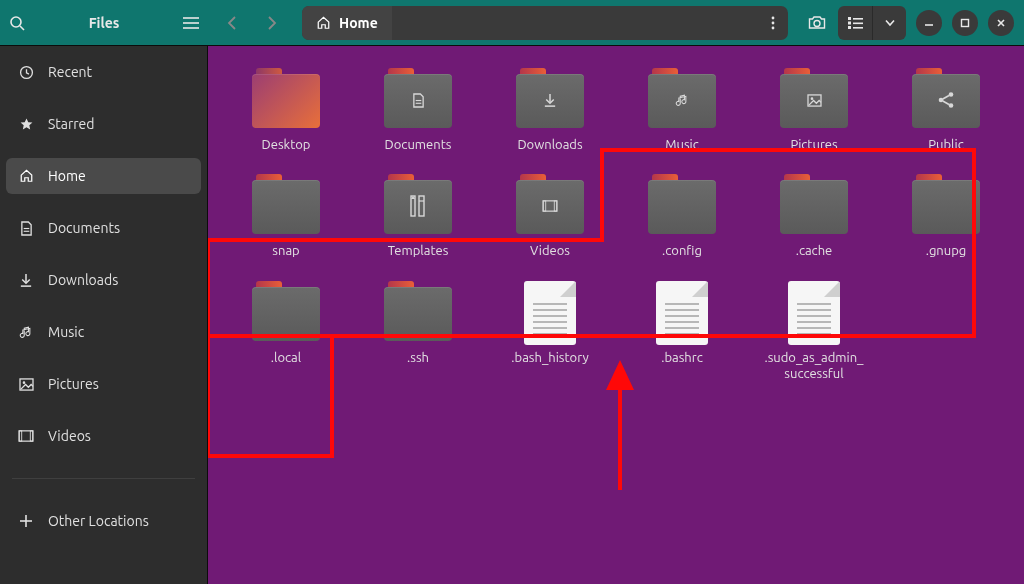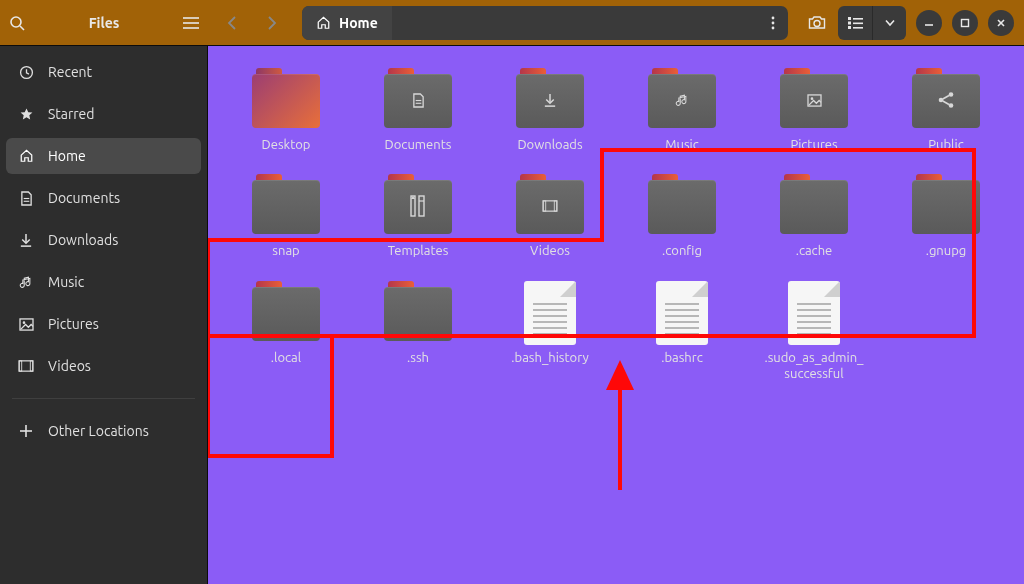--- a/index.html
+++ b/index.html
@@ -1,20 +1,20 @@
 <!DOCTYPE html>
 <html><head>
 <meta charset="utf-8">
 <style>
   *{box-sizing:border-box;margin:0;padding:0;font-family:Ubuntu,Cantarell,system-ui,sans-serif;-webkit-font-smoothing:antialiased}
   html,body{width:1024px;height:584px;background:#1a1a1a;overflow:hidden}
   .root{width:1024px;height:584px;background:#262626;display:flex;flex-direction:column;color:#e8e8e8}
 
   
-  .titlebar{height:46px;display:flex;align-items:center;padding:6px 10px 6px 0;border-bottom:1px solid #0c0c0c;background:#a16207}
+  .titlebar{height:46px;display:flex;align-items:center;padding:6px 10px 6px 0;border-bottom:1px solid #0c0c0c;background:#0f766e}
   .tb-left{width:208px;display:flex;align-items:center;gap:0}
   .tb-search{width:46px;height:34px;display:flex;align-items:center;justify-content:center;color:#e8e8e8}
   .tb-title{flex:1;text-align:center;font-weight:700;font-size:14px}
   .tb-ham{width:42px;height:34px;display:flex;align-items:center;justify-content:center;color:#e8e8e8}
 
   .tb-nav{display:flex;gap:4px;padding:0 8px}
   .nav-btn{width:34px;height:34px;border-radius:6px;display:flex;align-items:center;justify-content:center;color:#888}
 
   .pathbar{flex:1;display:flex;align-items:center;margin:0 6px}
   .path-pill{background:#3a3a3a;border-radius:7px;height:34px;display:flex;align-items:center;width:100%}
@@ -25,27 +25,27 @@
   .tb-right{display:flex;align-items:center;gap:4px;padding-left:6px}
   .ic-btn{width:34px;height:34px;border-radius:6px;display:flex;align-items:center;justify-content:center;color:#e8e8e8}
   .view-split{display:flex;background:#3a3a3a;border-radius:6px;height:34px;overflow:hidden}
   .view-split .seg{width:34px;display:flex;align-items:center;justify-content:center;border-left:1px solid #2a2a2a}
   .view-split .seg:first-child{border-left:none}
   .win-btn{width:26px;height:26px;border-radius:50%;background:#3a3a3a;display:flex;align-items:center;justify-content:center;margin-left:6px}
   .win-btn svg{width:12px;height:12px}
 
   
   .body{flex:1;display:flex;min-height:0}
-  .sidebar{width:208px;background:#2d2d2d;border-right:1px solid #0c0c0c;padding:8px 6px;display:flex;flex-direction:column;gap:6px;font-size:14px}
+  .sidebar{width:208px;background:#2d2d2d;border-right:1px solid #0c0c0c;padding:8px 6px;display:flex;flex-direction:column;gap:16px;font-size:14px}
   .side-item{height:36px;display:flex;align-items:center;gap:14px;padding:0 12px;border-radius:6px;color:#e0e0e0}
   .side-item.active{background:#4a4a4a;color:#fff}
   .side-sep{height:1px;background:#3f3f3f;margin:8px 6px}
   .side-ico{width:16px;display:flex;align-items:center;justify-content:center;color:inherit}
 
-  .content{flex:1;padding:22px 28px 40px 28px;overflow:auto;position:relative;background:#8b5cf6}
+  .content{flex:1;padding:22px 28px 40px 28px;overflow:auto;position:relative;background:#701a75}
   .grid{display:grid;grid-template-columns:repeat(6,1fr);column-gap:32px;row-gap:22px;align-items:start}
   .item{display:flex;flex-direction:column;align-items:center;gap:6px;cursor:default;width:100%}
   .item-label{font-size:13px;color:#e2e2e2;text-align:center;max-width:110px;line-height:1.25;word-break:break-word}
   .thumb{width:68px;height:62px;position:relative}
 
   
   .folder{width:68px;height:56px;position:relative;top:4px}
   .folder .tab{position:absolute;top:-4px;left:4px;width:26px;height:10px;border-radius:3px 3px 0 0;background:linear-gradient(90deg,#b4364b,#e95f37)}
   .folder .body{position:absolute;top:2px;left:0;right:0;bottom:0;border-radius:4px;background:linear-gradient(180deg,#6b6b6b 0%,#5a5a5a 100%);box-shadow:inset 0 1px 0 rgba(255,255,255,.1)}
   .folder .glyph{position:absolute;inset:0;display:flex;align-items:center;justify-content:center;color:#d8d8d8}

